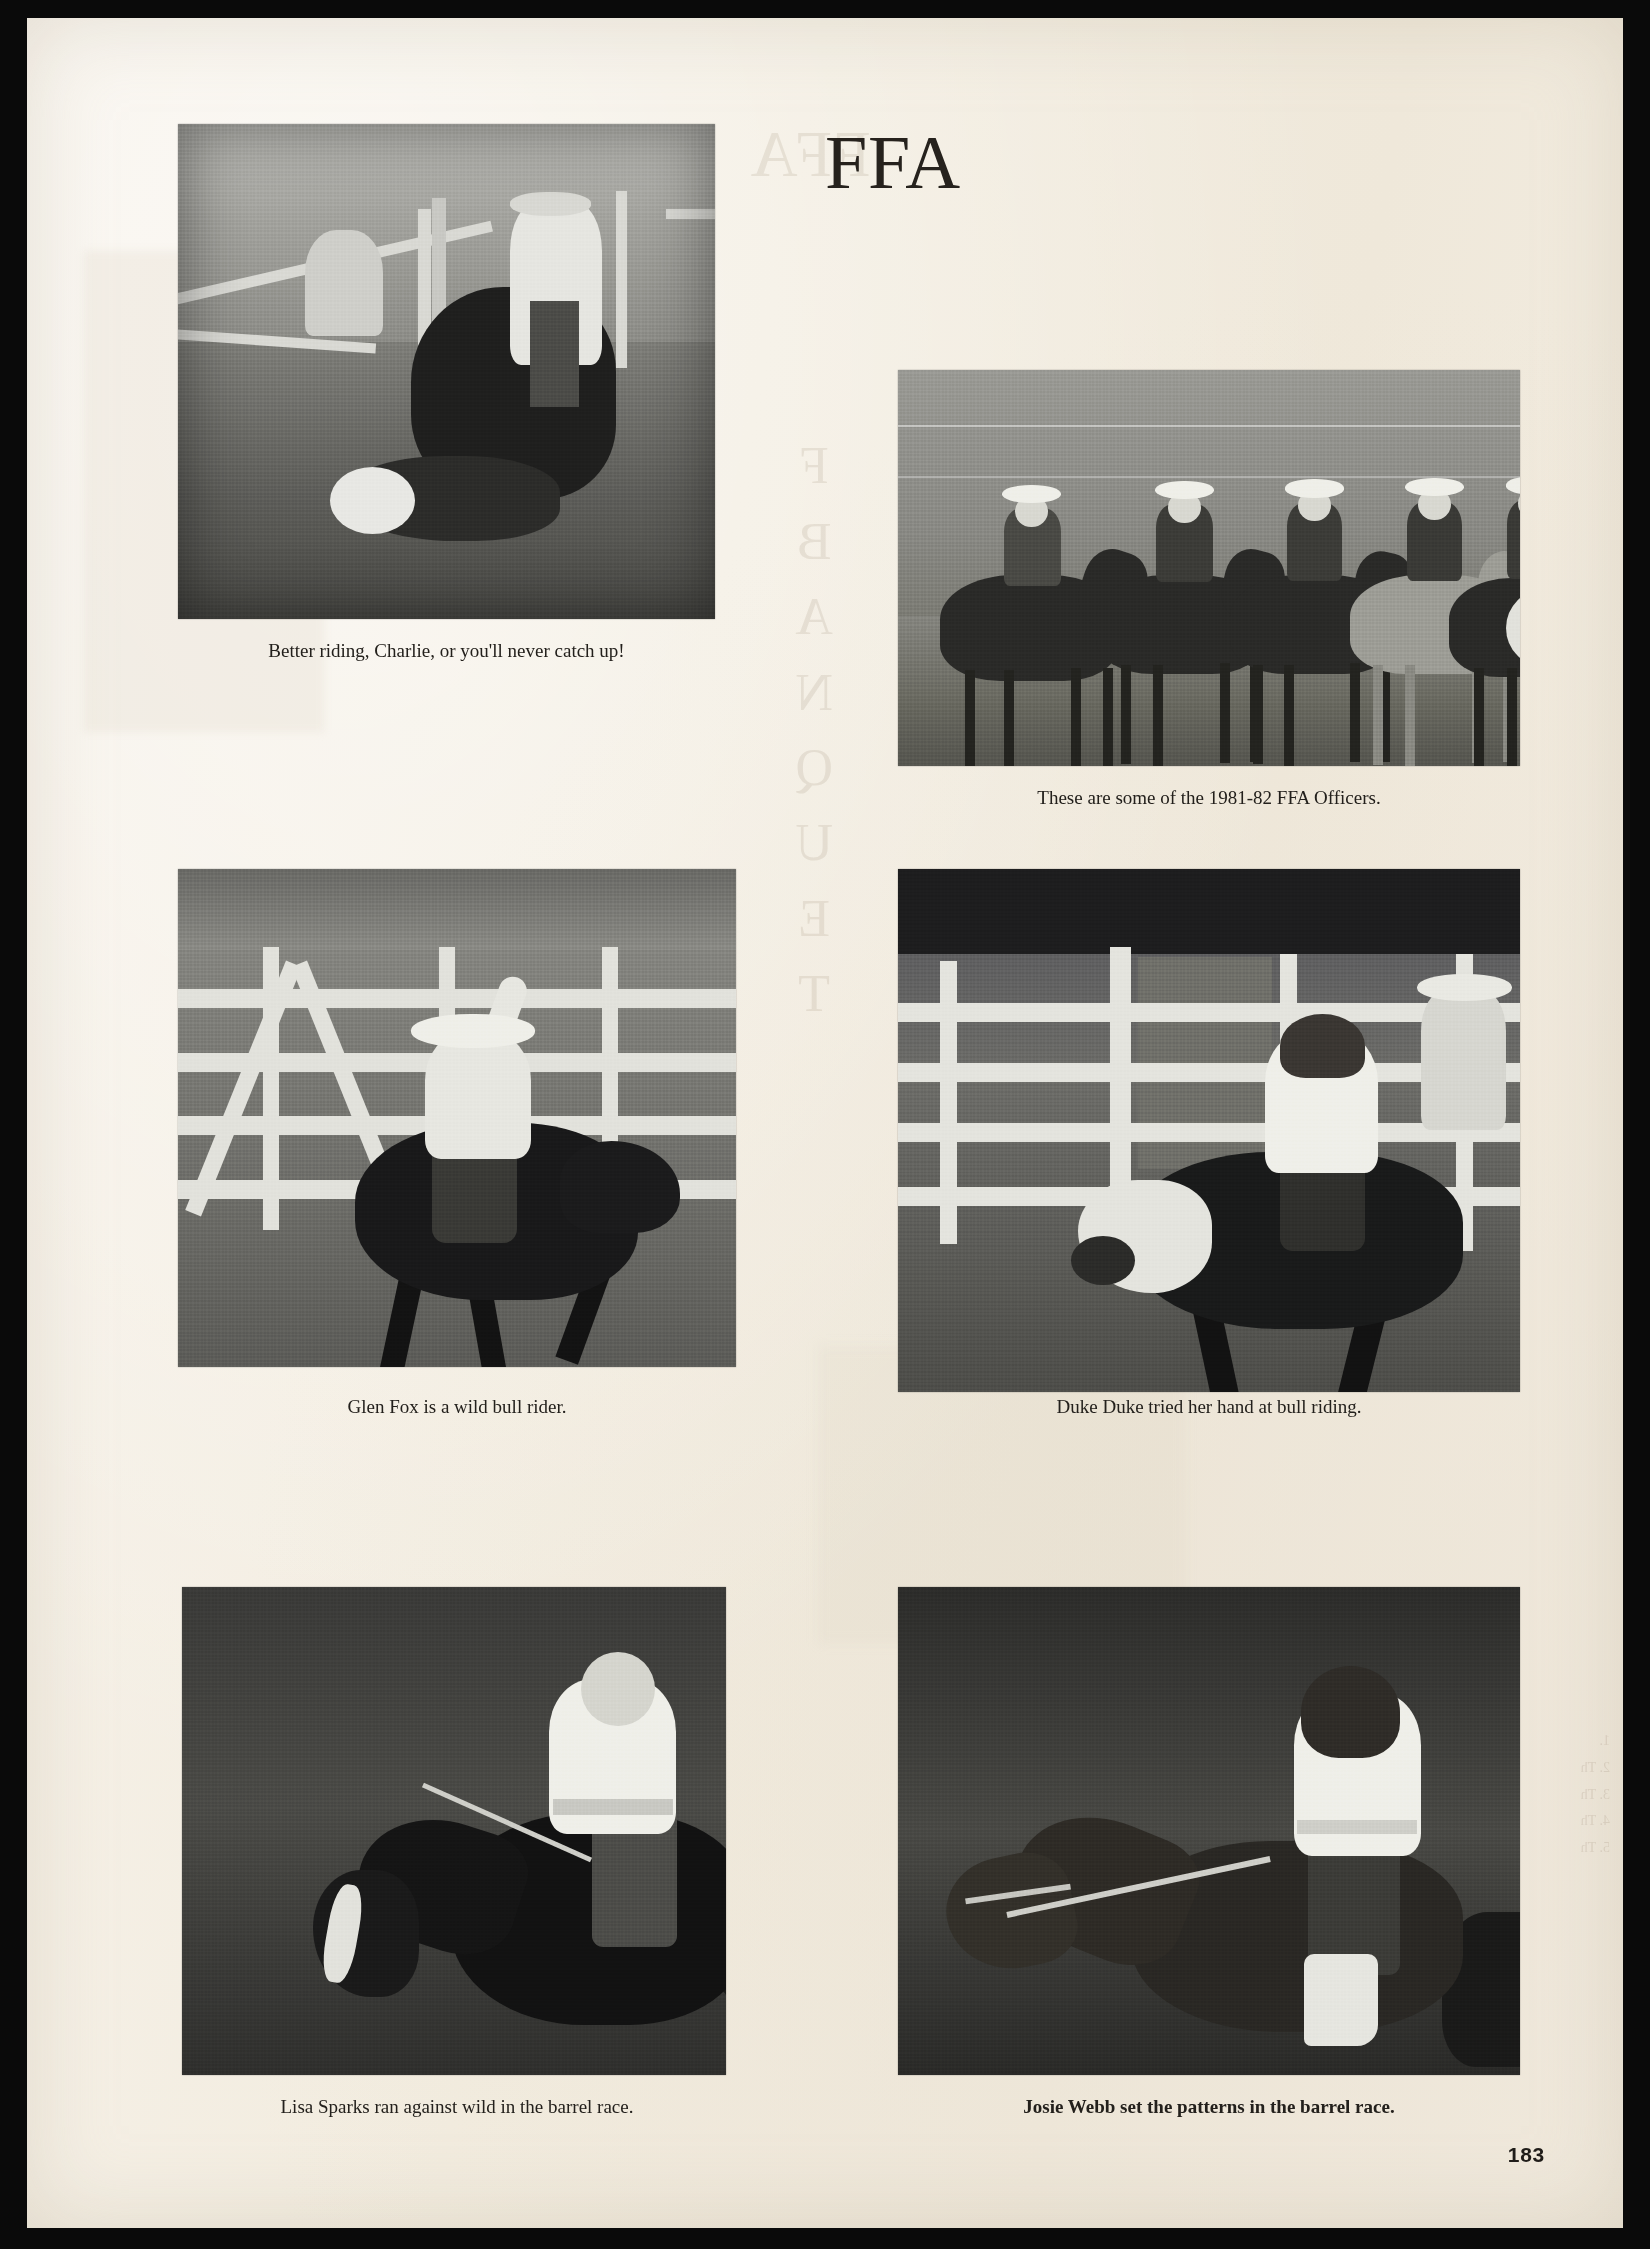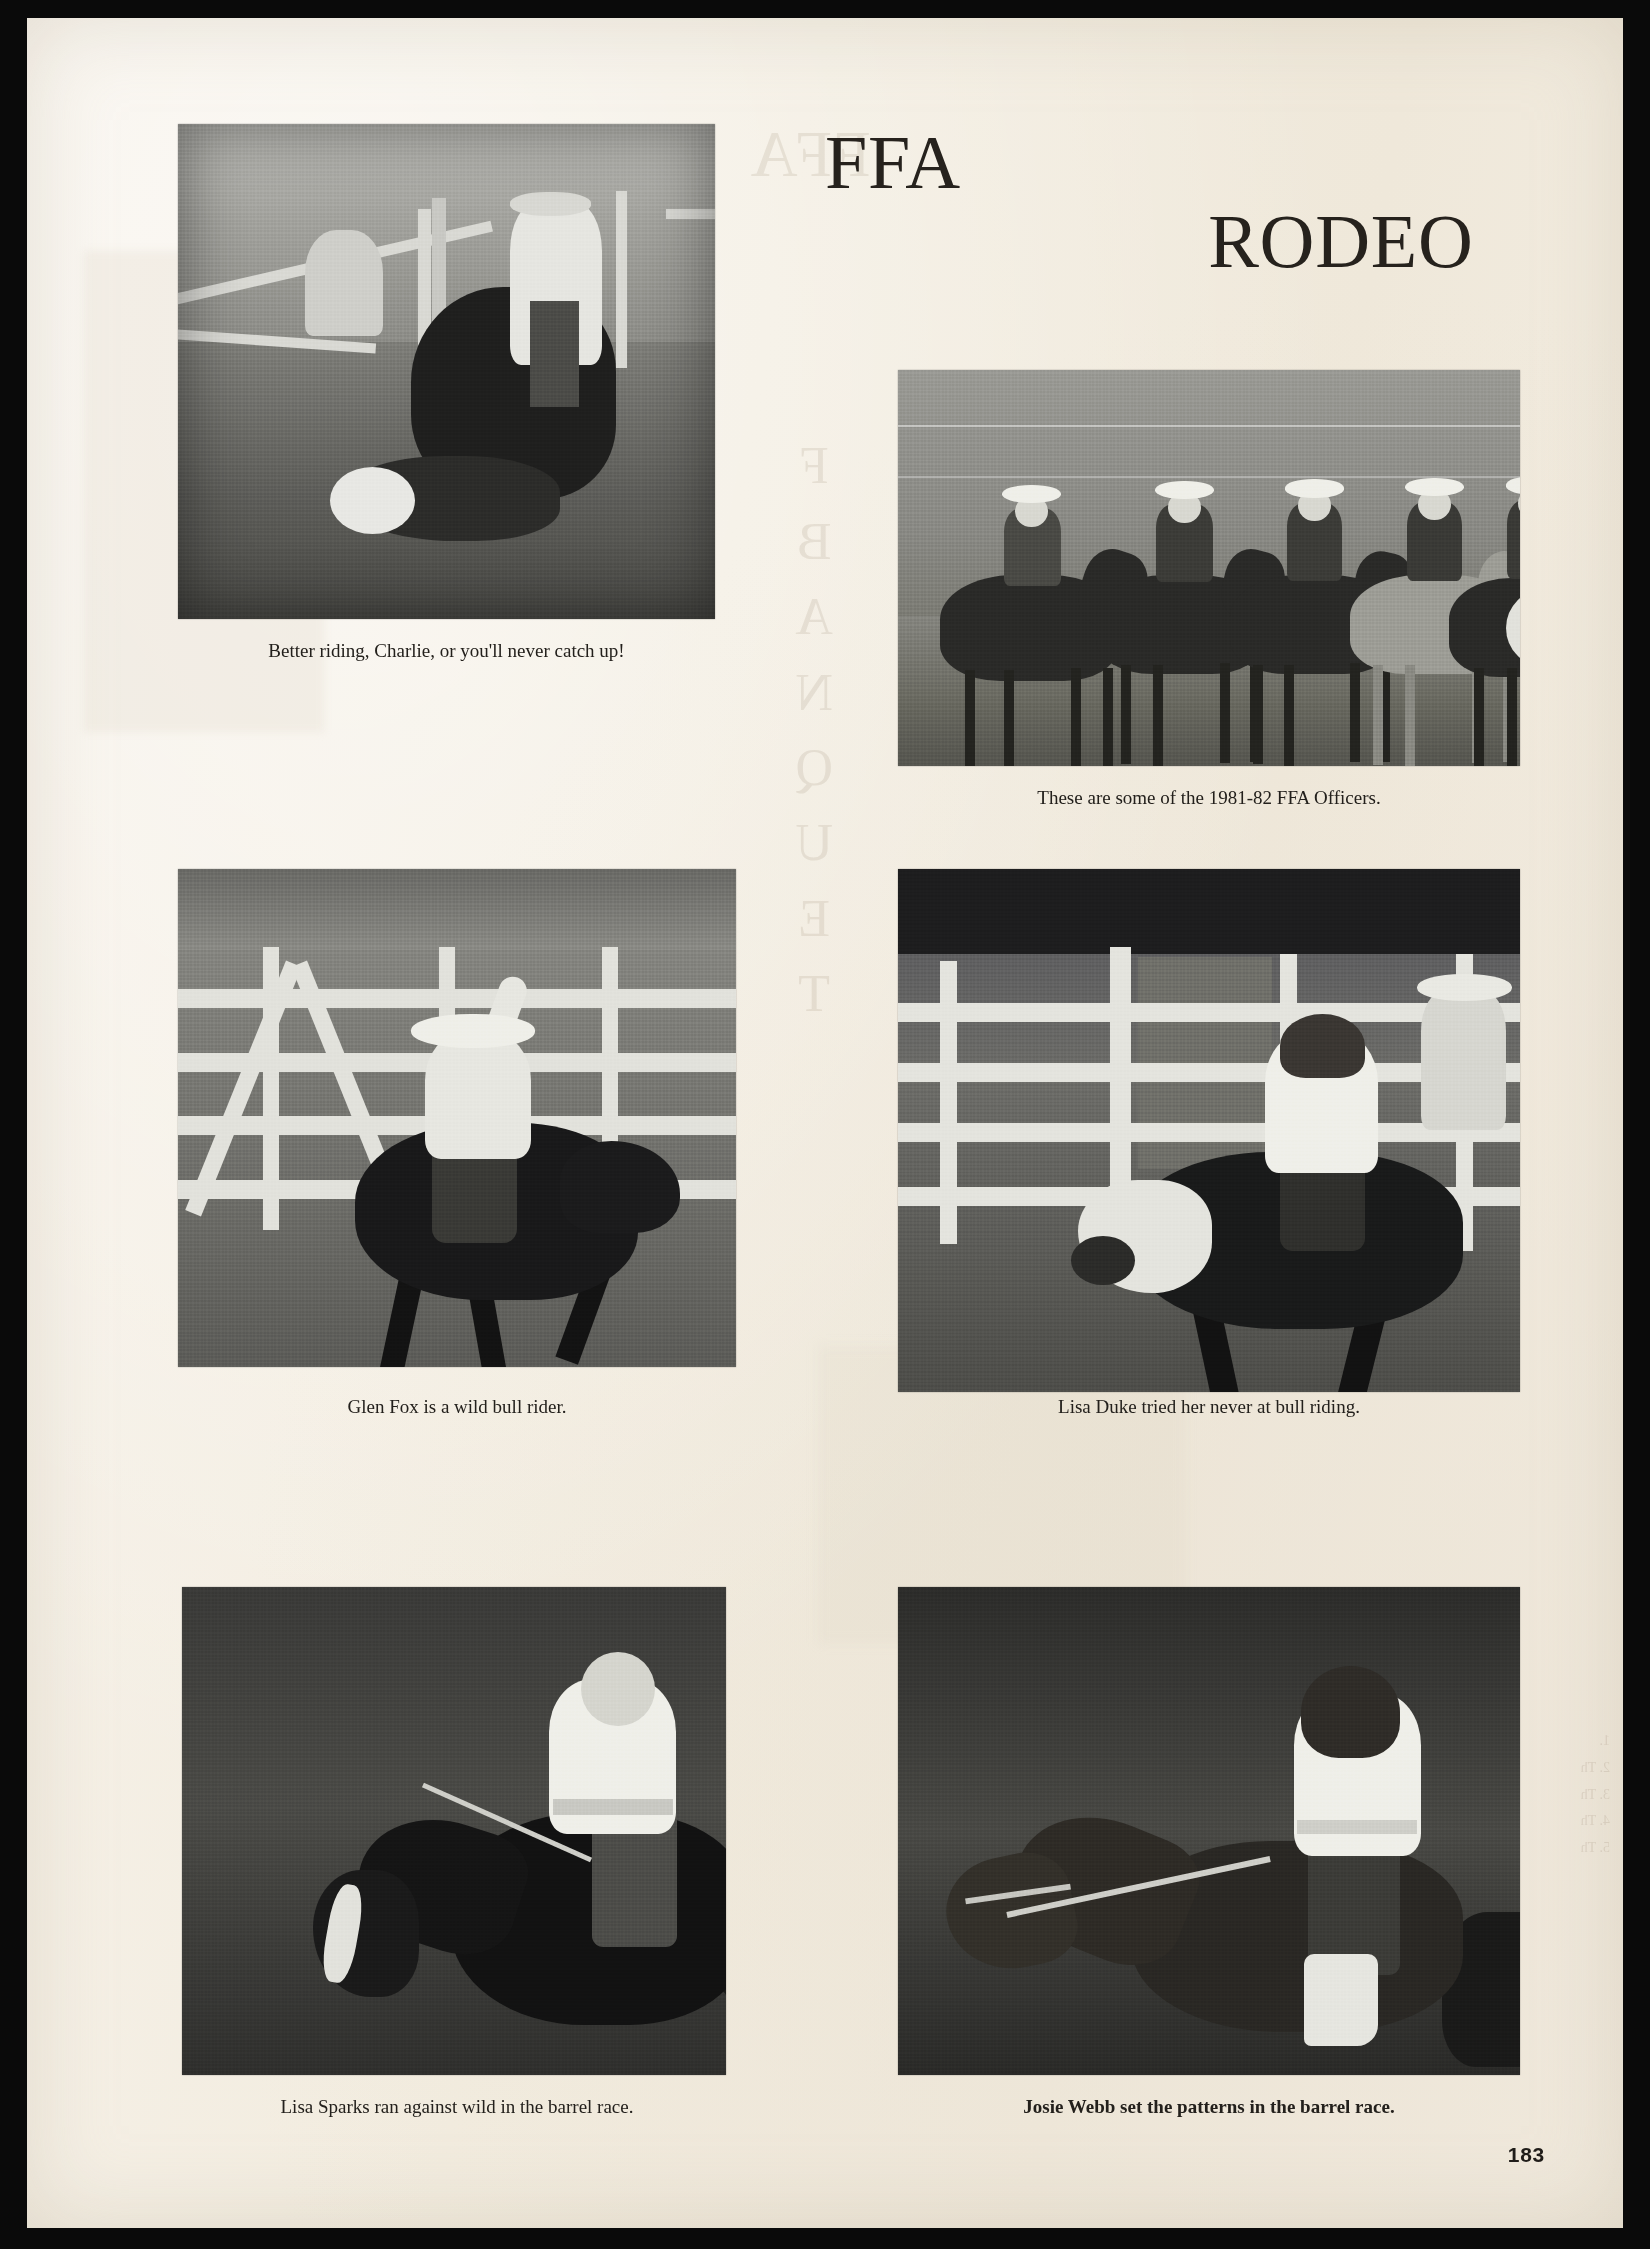--- a/index.html
+++ b/index.html
@@ -334,21 +334,20 @@
   <div class="ghost ghost-block2"></div>
   <div class="ghost ghost-lines" style="white-space:pre-line;">1.
 2. Th
 3. Th
 4. Th
 5. Th</div>
   <div class="ghost ghost-small">&nbsp;</div>
 
   <div class="headline">
     <div class="l1">FFA</div>
-    <div class="l2">RODEO</div>
   </div>
 
   <div class="photo" id="photo1">
     <div class="sky"></div>
     <div class="ground"></div>
     <div class="rail r1"></div>
     <div class="rail r2"></div>
     <div class="rail r3"></div>
     <div class="rail r4"></div>
     <div class="rail r5"></div>
@@ -473,21 +472,21 @@
     <div class="bleg bl1"></div>
     <div class="bleg bl2"></div>
     <div class="bull"></div>
     <div class="bullhead"></div>
     <div class="snout"></div>
     <div class="rleg"></div>
     <div class="rider"></div>
     <div class="rhair"></div>
     <div class="grain"></div>
   </div>
-  <div class="caption" style="left:871px; top:1378px; width:622px;">Lisa Duke tried her never at bull riding.</div>
+  <div class="caption" style="left:871px; top:1378px; width:622px;">Duke Duke tried her hand at bull riding.</div>
 
   <div class="photo" id="photo5">
     <div class="tail"></div>
     <div class="horse"></div>
     <div class="neck"></div>
     <div class="head"></div>
     <div class="blaze"></div>
     <div class="rein"></div>
     <div class="rleg"></div>
     <div class="rider"></div>

